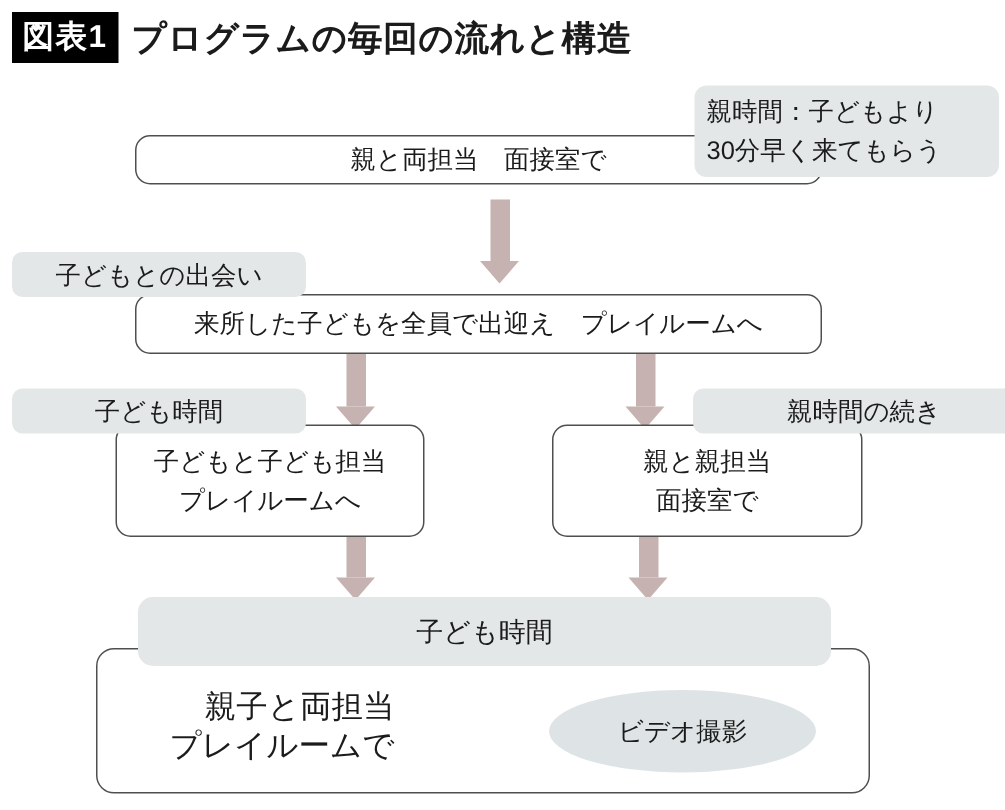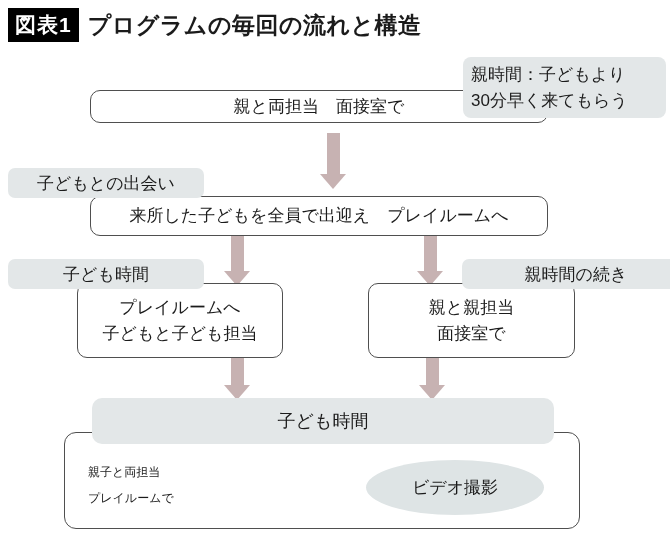--- a/index.html
+++ b/index.html
@@ -62,21 +62,21 @@
     border-left:13px solid transparent;
     border-right:13px solid transparent;
     border-top:15px solid var(--arrow);
   }
   .ellipse {
     position:absolute; z-index:3;
     background:var(--ellipse-bg); border-radius:50%;
     display:flex; align-items:center; justify-content:center;
     font-size:17px;
   }
-  .freeText { position:absolute; z-index:3; font-size:12px; line-height:26px; text-align:left; }
+  .freeText { position:absolute; z-index:3; font-size:21px; line-height:26px; text-align:right; }
 </style>
 </head>
 <body>
 
 <div id="canvas">
 
   <div class="header">
     <span class="badge">図表1</span>
     <span class="heading">プログラムの毎回の流れと構造</span>
   </div>
@@ -113,22 +113,22 @@
   </div>
 
   <div class="glabel" style="left:8px; top:259px; width:196px; height:30px;">
     <span>子ども時間</span>
   </div>
   <div class="glabel" style="left:462px; top:259px; width:228px; height:30px;">
     <span>親時間の続き</span>
   </div>
 
   <div class="wbox" style="left:77px; top:283px; width:206px; height:75px;">
+    <span>子どもと子ども担当</span>
     <span>プレイルームへ</span>
-    <span>子どもと子ども担当</span>
   </div>
 
   <div class="wbox" style="left:368px; top:283px; width:207px; height:75px;">
     <span>親と親担当</span>
     <span>面接室で</span>
   </div>
 
   <div class="arrow" style="left:224px; top:358px; height:42px;">
     <div class="stem"></div>
     <div class="head"></div>

